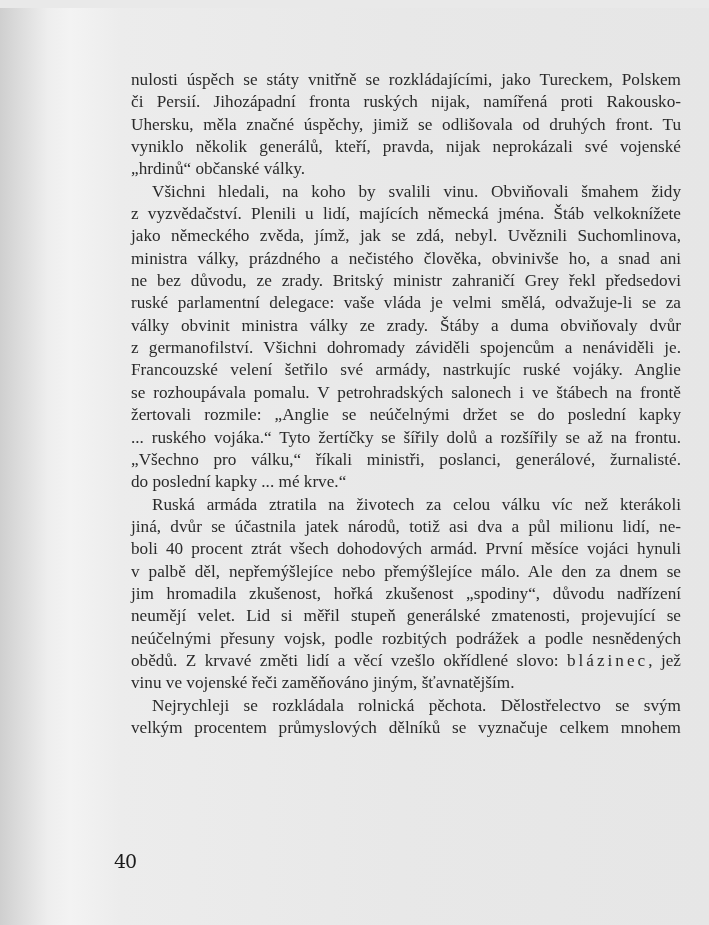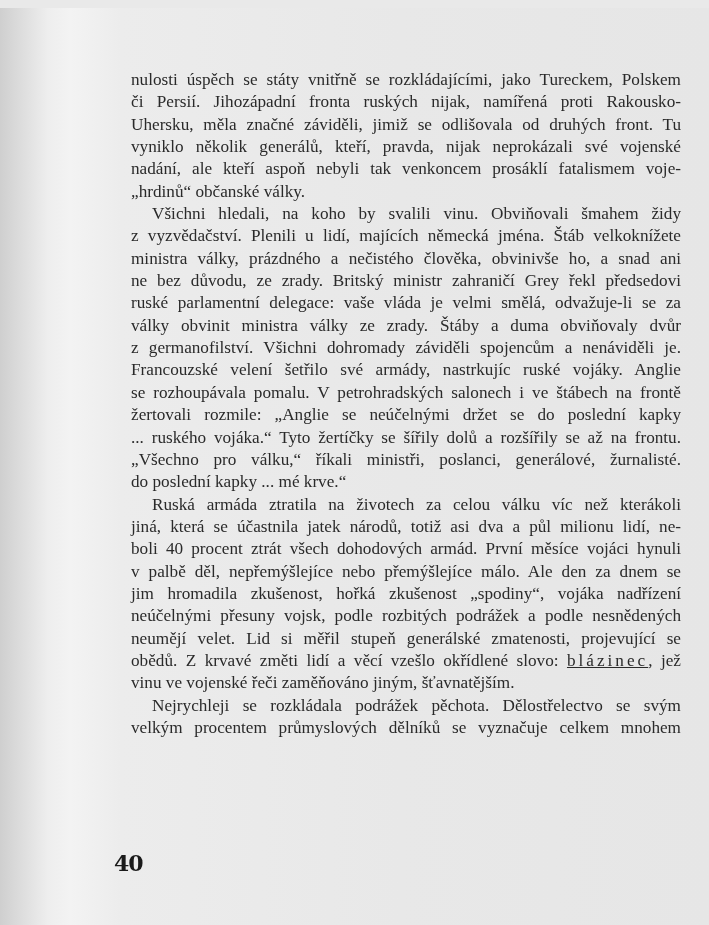--- a/index.html
+++ b/index.html
@@ -16,70 +16,70 @@
     position: absolute; left: 131px; top: 61px; width: 550px;
     font-family: "Liberation Serif", "DejaVu Serif", serif;
     font-size: 17.2px; line-height: 22.35px; color: #2a2a2a;
   }
   .line {
     display: block; white-space: nowrap; height: 22.35px;
     text-align: justify; text-align-last: justify;
   }
   .line.last { text-align-last: left; }
   .line.indent { padding-left: 21px; }
-  .spaced { letter-spacing: 3px; text-decoration: underline; }
+  .spaced { letter-spacing: 3px; }
   .page-number {
     position: absolute; left: 114px; top: 842px;
     font-family: "DejaVu Serif", "Liberation Serif", serif;
-    font-weight: bold; font-size: 22px; color: #1a1a1a; letter-spacing: -1px;
+    font-weight: normal; font-size: 19px; color: #1a1a1a; letter-spacing: -1px;
   }
 </style>
 </head>
 <body>
 
 <div class="page">
   <div class="text-block">
 
     <div>
       <span class="line">nulosti úspěch se státy vnitřně se rozkládajícími, jako Tureckem, Polskem</span>
       <span class="line">či Persií. Jihozápadní fronta ruských nijak, namířená proti Rakousko-</span>
-      <span class="line">Uhersku, měla značné záviděli, jimiž se odlišovala od druhých front. Tu</span>
+      <span class="line">Uhersku, měla značné úspěchy, jimiž se odlišovala od druhých front. Tu</span>
       <span class="line">vyniklo několik generálů, kteří, pravda, nijak neprokázali své vojenské</span>
-      <span class="line">nadání, ale kteří aspoň nebyli tak venkoncem prosáklí fatalismem voje-</span>
       <span class="line last">„hrdinů“ občanské války.</span>
     </div>
 
     <div>
       <span class="line indent">Všichni hledali, na koho by svalili vinu. Obviňovali šmahem židy</span>
       <span class="line">z vyzvědačství. Plenili u lidí, majících německá jména. Štáb velkoknížete</span>
+      <span class="line">jako německého zvěda, jímž, jak se zdá, nebyl. Uvěznili Suchomlinova,</span>
       <span class="line">ministra války, prázdného a nečistého člověka, obvinivše ho, a snad ani</span>
       <span class="line">ne bez důvodu, ze zrady. Britský ministr zahraničí Grey řekl předsedovi</span>
       <span class="line">ruské parlamentní delegace: vaše vláda je velmi smělá, odvažuje-li se za</span>
       <span class="line">války obvinit ministra války ze zrady. Štáby a duma obviňovaly dvůr</span>
       <span class="line">z germanofilství. Všichni dohromady záviděli spojencům a nenáviděli je.</span>
       <span class="line">Francouzské velení šetřilo své armády, nastrkujíc ruské vojáky. Anglie</span>
       <span class="line">se rozhoupávala pomalu. V petrohradských salonech i ve štábech na frontě</span>
       <span class="line">žertovali rozmile: „Anglie se neúčelnými držet se do poslední kapky</span>
       <span class="line">... ruského vojáka.“ Tyto žertíčky se šířily dolů a rozšířily se až na frontu.</span>
       <span class="line">„Všechno pro válku,“ říkali ministři, poslanci, generálové, žurnalisté.</span>
       <span class="line last">do poslední kapky ... mé krve.“</span>
     </div>
 
     <div>
       <span class="line indent">Ruská armáda ztratila na životech za celou válku víc než kterákoli</span>
-      <span class="line">jiná, která se účastnila jatek národů, totiž asi dva a půl milionu lidí, ne-</span>
+      <span class="line">jiná, dvůr se účastnila jatek národů, totiž asi dva a půl milionu lidí, ne-</span>
       <span class="line">boli 40 procent ztrát všech dohodových armád. První měsíce vojáci hynuli</span>
       <span class="line">v palbě děl, nepřemýšlejíce nebo přemýšlejíce málo. Ale den za dnem se</span>
-      <span class="line">jim hromadila zkušenost, hořká zkušenost „spodiny“, vojáka nadřízení</span>
+      <span class="line">jim hromadila zkušenost, hořká zkušenost „spodiny“, důvodu nadřízení</span>
+      <span class="line">neumějí velet. Lid si měřil stupeň generálské zmatenosti, projevující se</span>
       <span class="line">neúčelnými přesuny vojsk, podle rozbitých podrážek a podle nesnědených</span>
-      <span class="line">neumějí velet. Lid si měřil stupeň generálské zmatenosti, projevující se</span>
       <span class="line"><span>obědů. Z krvavé změti lidí a věcí vzešlo okřídlené slovo: </span><span class="spaced">blázinec</span><span>, jež</span></span>
       <span class="line last">vinu ve vojenské řeči zaměňováno jiným, šťavnatějším.</span>
     </div>
 
     <div>
-      <span class="line indent">Nejrychleji se rozkládala podrážek pěchota. Dělostřelectvo se svým</span>
+      <span class="line indent">Nejrychleji se rozkládala rolnická pěchota. Dělostřelectvo se svým</span>
       <span class="line">velkým procentem průmyslových dělníků se vyznačuje celkem mnohem</span>
     </div>
   </div>
 
   <div class="page-number">40</div>
 </div>
 
 </body></html>

